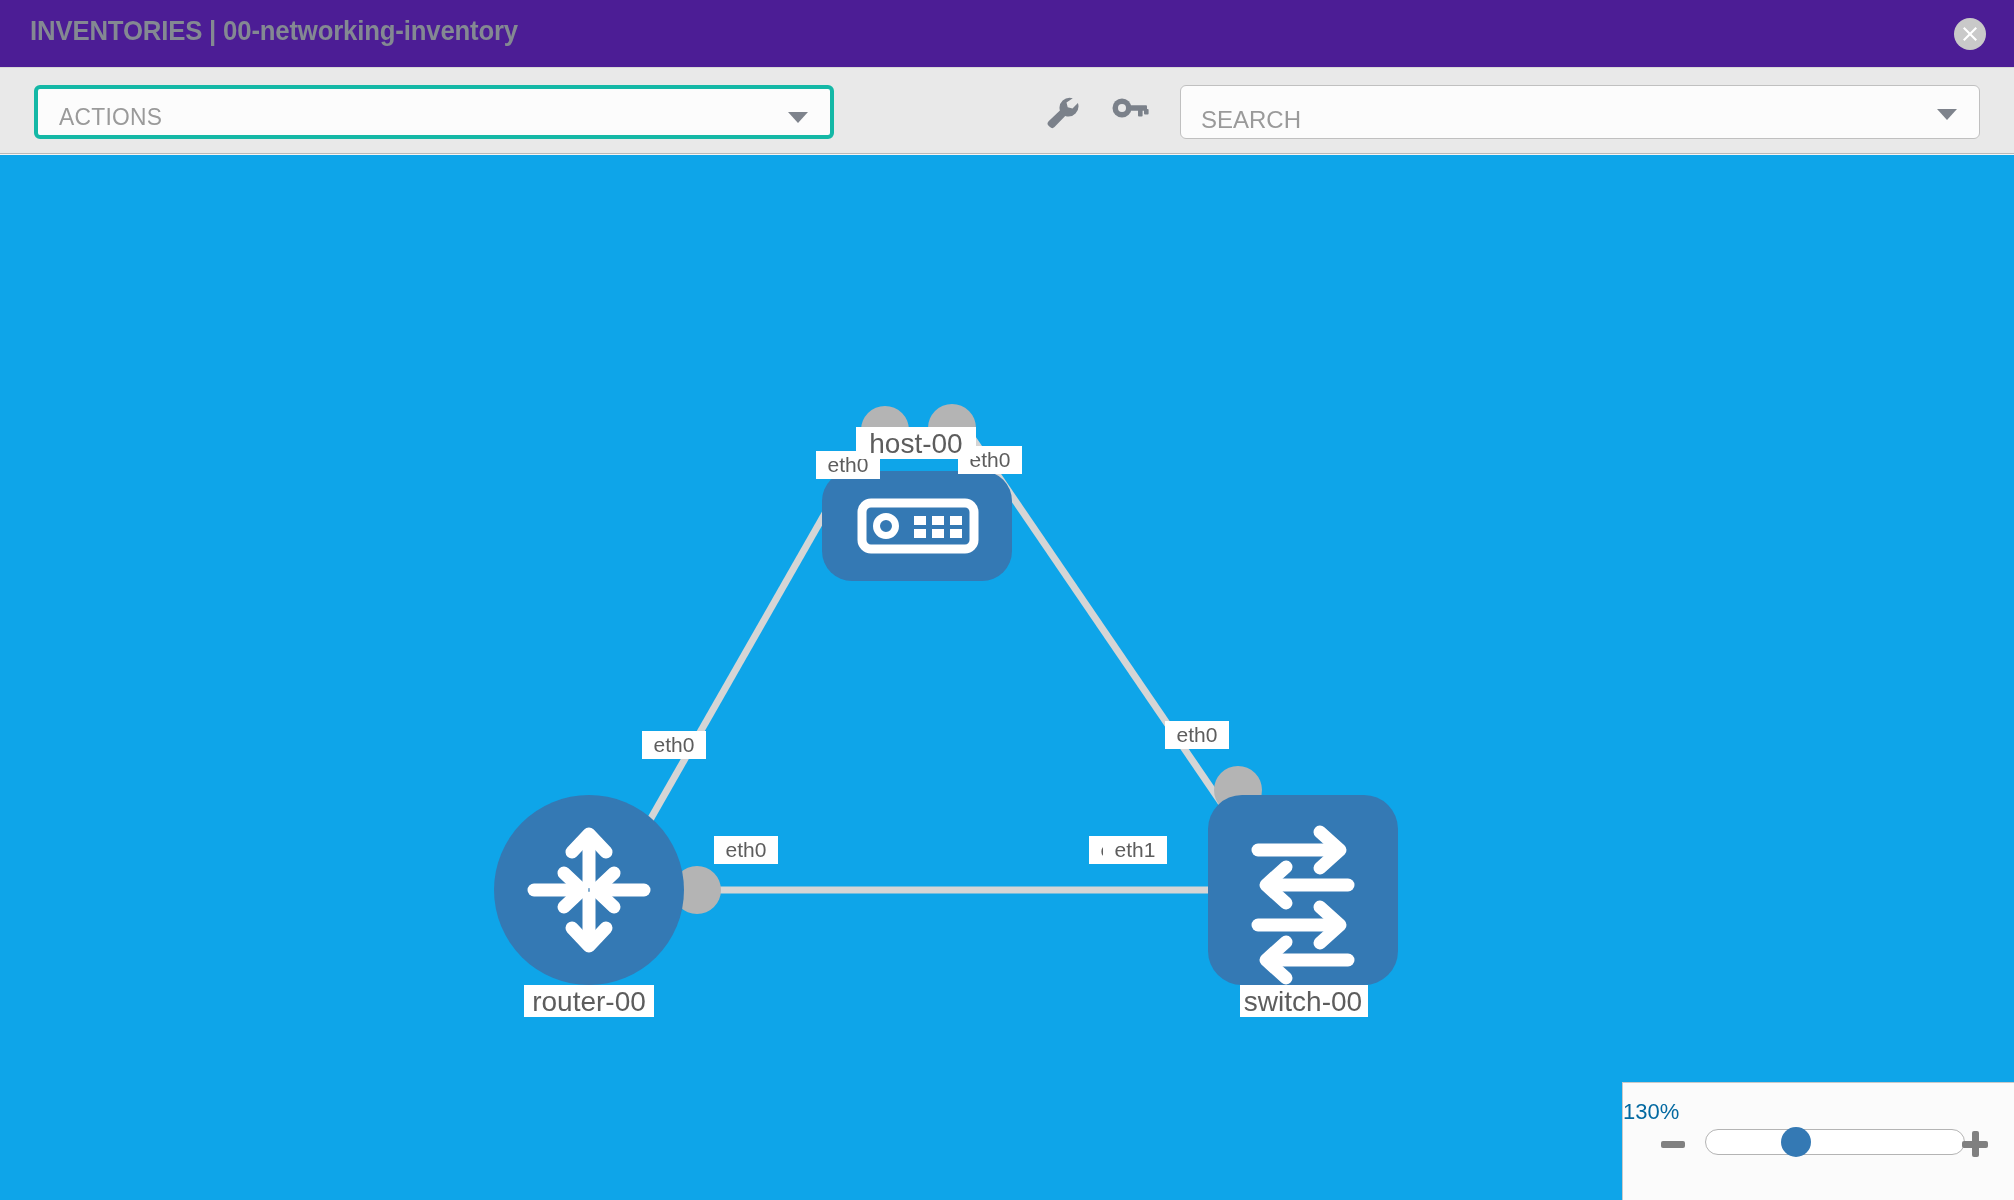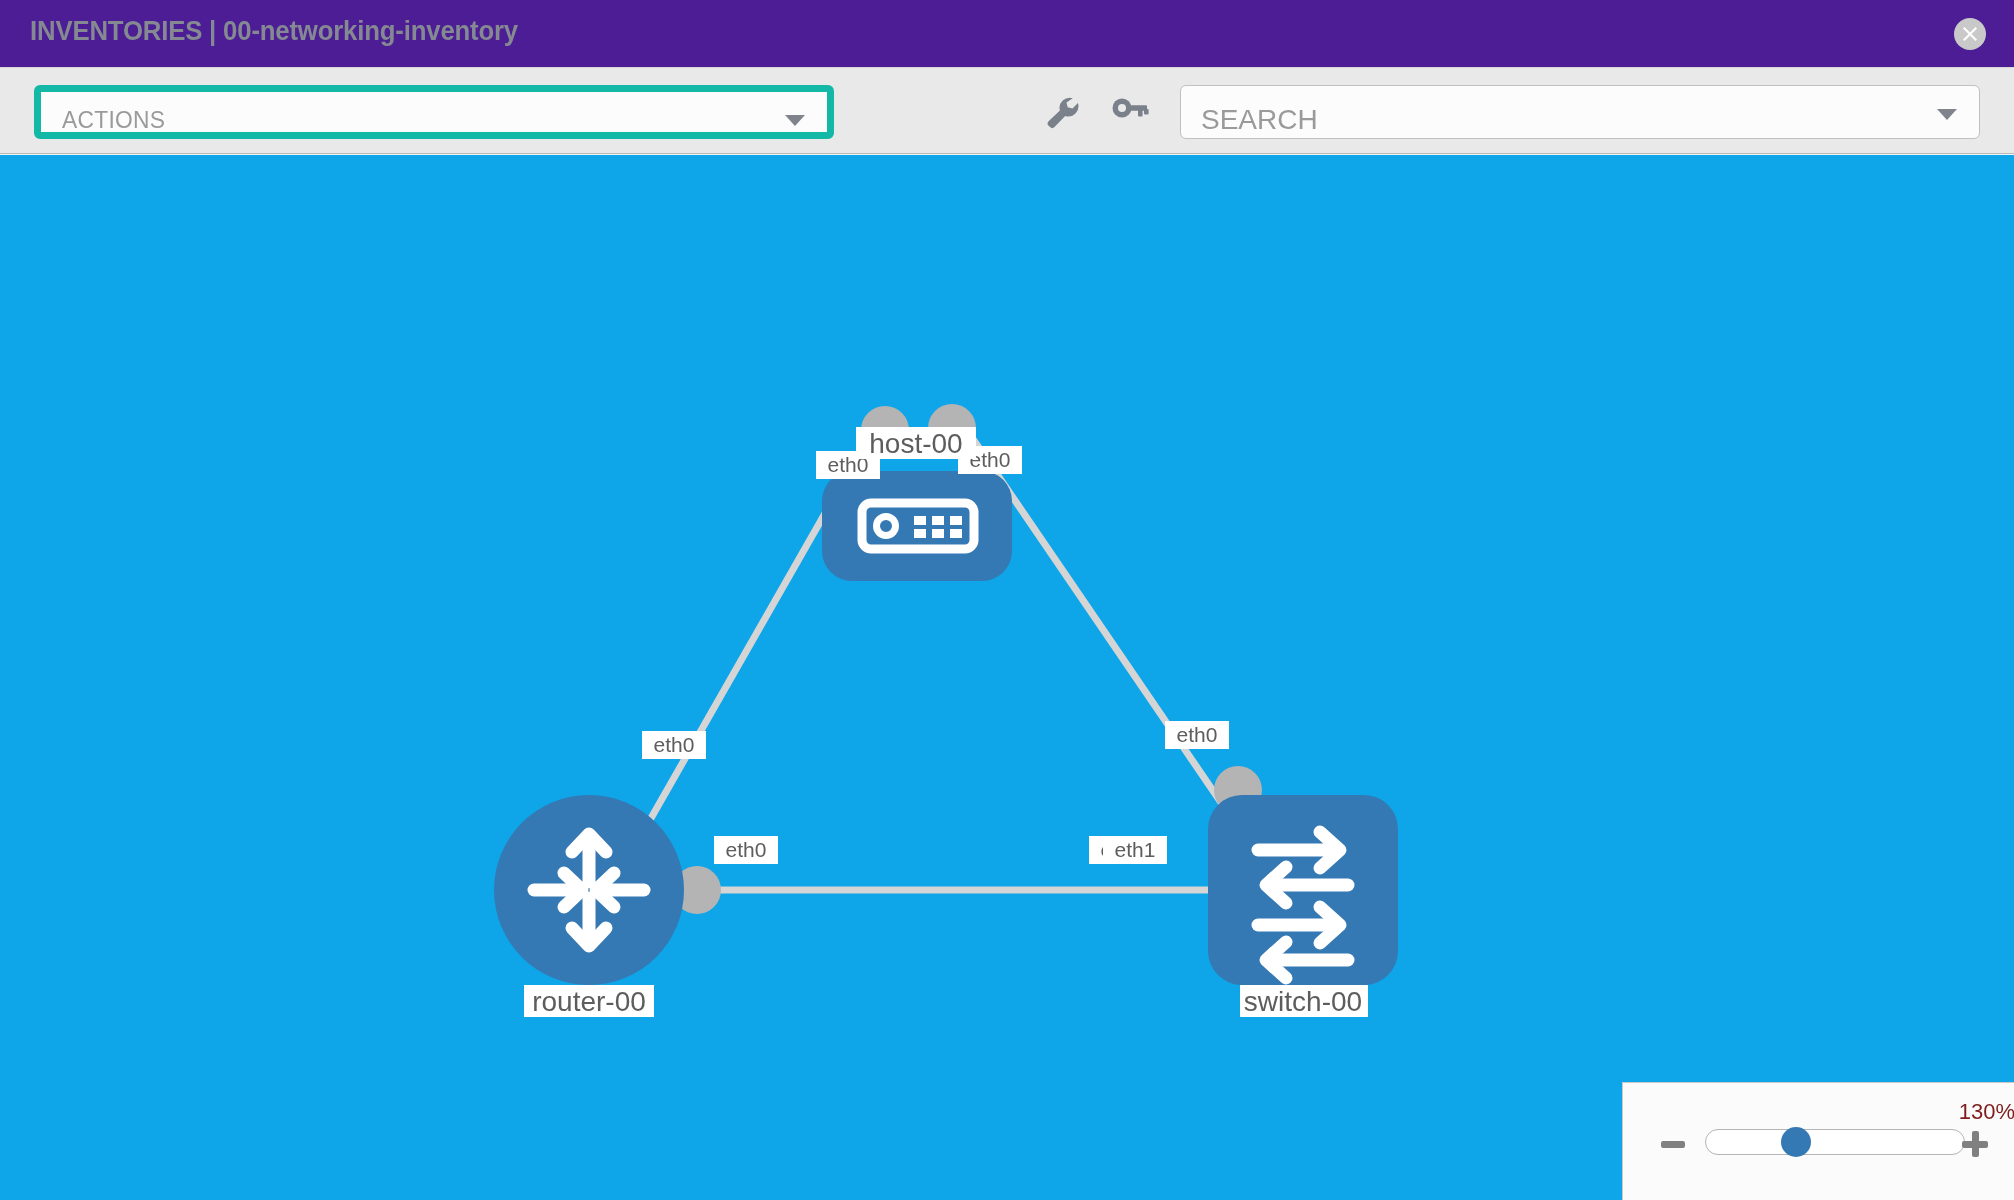--- a/index.html
+++ b/index.html
@@ -59,21 +59,21 @@
     border-bottom: 1px solid #b9b9b9;
   }
 
   #actions-select {
     position: absolute;
     left: 34px;
     top: 17px;
     width: 800px;
     height: 54px;
     background: #fcfcfc;
-    border: 7px solid #14b8a6;
+    border: 4px solid #14b8a6;
     border-radius: 6px;
     cursor: pointer;
   }
   #actions-label {
     position: absolute;
     left: 21px;
     top: 14px;
     font-size: 24px;
     color: #9a9a9a;
     letter-spacing: 0.3px;
@@ -114,21 +114,21 @@
   #search-input {
     position: absolute;
     left: 20px;
     top: 0;
     width: 700px;
     height: 67px;
     border: none;
     outline: none;
     background: transparent;
     font-family: "Liberation Sans", sans-serif;
-    font-size: 28px;
+    font-size: 24px;
     color: #0c4a6e;
   }
   #search-input::placeholder { color: #9a9a9a; opacity: 1; }
   #search-caret {
     position: absolute;
     right: 22px;
     top: 23px;
     width: 0; height: 0;
     border-left: 10px solid transparent;
     border-right: 10px solid transparent;
@@ -176,23 +176,23 @@
     background: #fbfbfb;
     border: 1px solid #c9c9c9;
     border-right: none;
     border-bottom: none;
   }
   #zoom-percent {
     position: absolute;
     top: 16px;
     left: 0;
     width: 392px;
-    text-align: right;
+    text-align: left;
     font-size: 22px;
-    color: #7f1d1d;
+    color: #0369a1;
   }
   #zoom-minus {
     position: absolute;
     left: 38px;
     top: 58px;
     width: 24px;
     height: 7px;
     background: #808080;
     border-radius: 2px;
     cursor: pointer;

